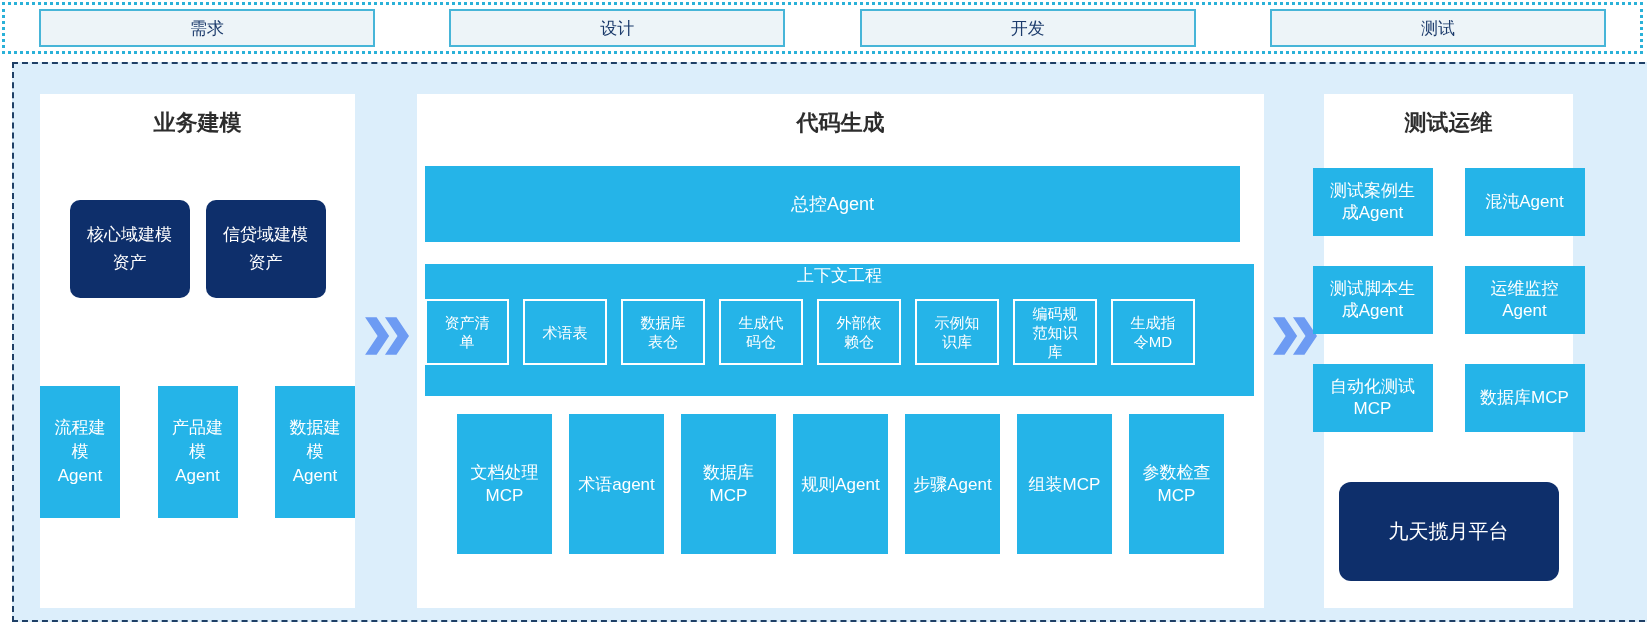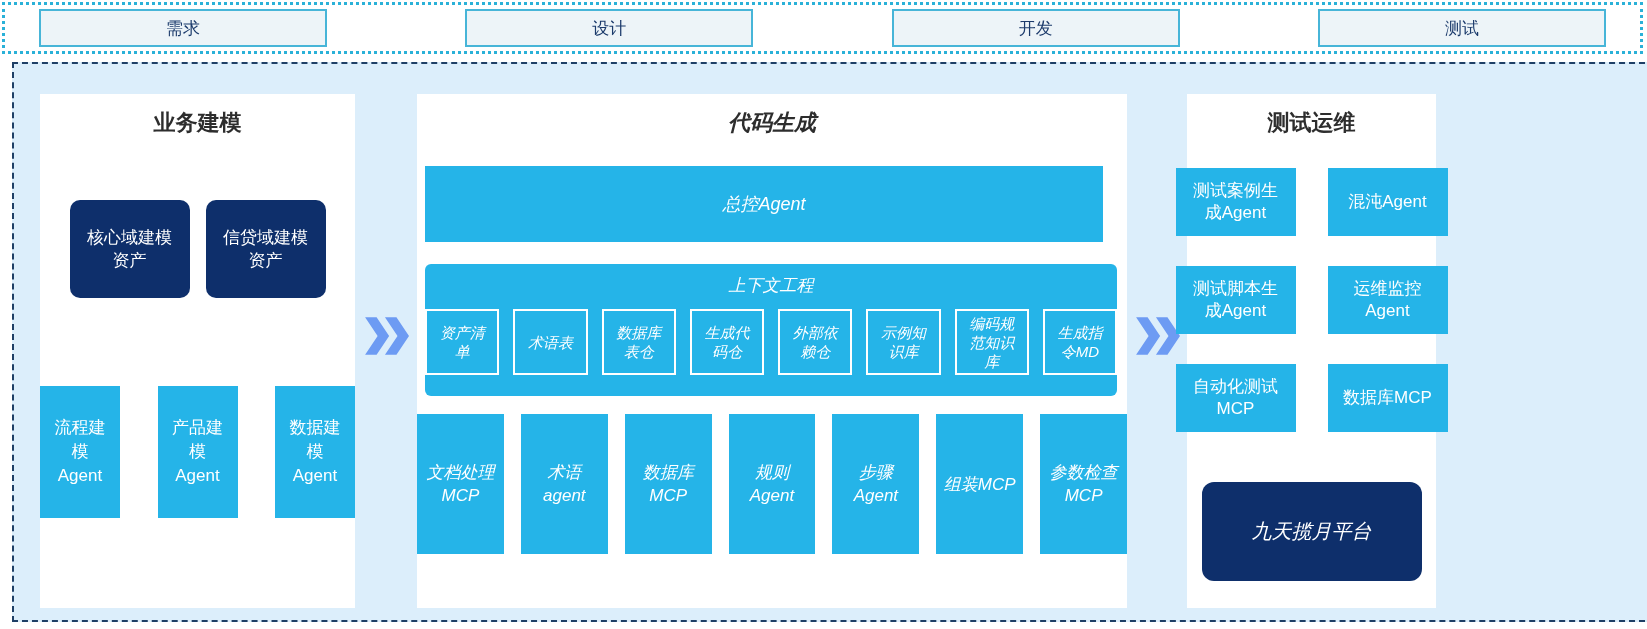--- a/index.html
+++ b/index.html
@@ -7,81 +7,79 @@
   body { position: relative; overflow: hidden; }
 
   
   .top-strip {
     position: absolute; left: 2px; top: 2px; width: 1641px; height: 52px;
     border: 3px dotted var(--strip-border, #2ab1d8); background: #ffffff;
     display: flex; align-items: center; justify-content: space-between;
     padding: 0 34px;
   }
   .phase-box {
-    width: 288px; height: 38px;
+    width: 336px; height: 38px;
     background: var(--phase-bg, #edf4f8);
     border: 2px solid var(--phase-border, #47b5d8);
     color: var(--navy-text, #1b3a6b);
     font-size: 17px;
     display: flex; align-items: center; justify-content: center;
   }
 
   
   .main {
     position: absolute; left: 12px; top: 62px; width: 1643px; height: 560px;
     border: 2px dashed var(--main-border, #1e3f66);
     background: var(--main-bg, #dceefb);
     display: flex; align-items: stretch;
     padding: 30px 34px 12px 26px;
   }
   .panel { background: #ffffff; }
   .panel-left  { width: 315px; }
-  .panel-mid   { width: 710px; font-style: italic; }
+  .panel-mid   { width: 847px; }
   .panel-right { width: 249px; }
   .arrow-col {
     display: flex; align-items: center; justify-content: center;
     padding-bottom: 30px;
   }
   .arrow-col.gap1 { width: 62px; }
   .arrow-col.gap2 { width: 60px; }
 
   .panel-title {
     margin-top: 14px; text-align: center;
     font-size: 22px; font-weight: bold; color: #2d2d2d;
   }
 
   
   .dark-row { display: flex; justify-content: center; gap: 16px; margin-top: 62px; }
   .dark-box {
     width: 120px; height: 98px; background: var(--navy, #0e2f6b); border-radius: 10px;
-    color: #ffffff; font-size: 17px; line-height: 23px;
+    color: #ffffff; font-size: 17px; line-height: 28px;
     display: flex; align-items: center; justify-content: center; text-align: center;
     padding: 0 12px;
   }
   .agent-row { display: flex; justify-content: space-between; gap: 18px; margin-top: 88px; }
   .agent-box {
     width: 80px; height: 132px; background: var(--cyan, #25b4e8);
     color: #ffffff; font-size: 17px; line-height: 24px;
     display: flex; align-items: center; justify-content: center; text-align: center;
     padding: 0 14px;
   }
 
   
   .master-bar {
     margin: 28px 24px 0 8px; height: 76px; background: var(--cyan, #25b4e8);
     color: #ffffff; font-size: 18px;
     display: flex; align-items: center; justify-content: center;
   }
   .context-panel {
     margin: 22px 10px 0 8px; height: 132px; background: var(--cyan, #25b4e8);
-    padding-top: 10px;
-    border-radius: 6px;
   }
   .context-title { text-align: center; color: #ffffff; font-size: 17px; }
-  .context-row { display: flex; justify-content: center; gap: 14px; margin-top: 12px; }
+  .context-row { display: flex; justify-content: flex-start; gap: 14px; margin-top: 12px; }
   .context-box {
     width: 84px; height: 66px; border: 2px solid #ffffff;
     color: #ffffff; font-size: 15px; line-height: 19px;
     display: flex; align-items: center; justify-content: center; text-align: center;
     padding: 0 11px;
   }
   .mcp-row { display: flex; justify-content: center; gap: 17px; margin-top: 18px; }
   .mcp-box {
     width: 95px; height: 140px; background: var(--cyan, #25b4e8);
     color: #ffffff; font-size: 17px; line-height: 23px;
@@ -97,21 +95,21 @@
   .test-box {
     height: 68px; background: var(--cyan, #25b4e8);
     color: #ffffff; font-size: 17px; line-height: 22px;
     display: flex; align-items: center; justify-content: center; text-align: center;
     padding: 0 11px;
   }
   .platform-box {
     width: 220px; height: 99px; margin: 50px auto 0;
     background: var(--navy, #0e2f6b); border-radius: 12px;
     color: #ffffff; font-size: 20px;
-    display: flex; align-items: center; justify-content: center; text-align: center; font-style: italic;
+    display: flex; align-items: center; justify-content: center; text-align: center;
   }
 
   .chevrons { width: 46px; height: 38px; display: block; }
 </style>
 </head>
 <body>
 
 <div class="top-strip">
   <div class="phase-box">需求</div>
   <div class="phase-box">设计</div>

